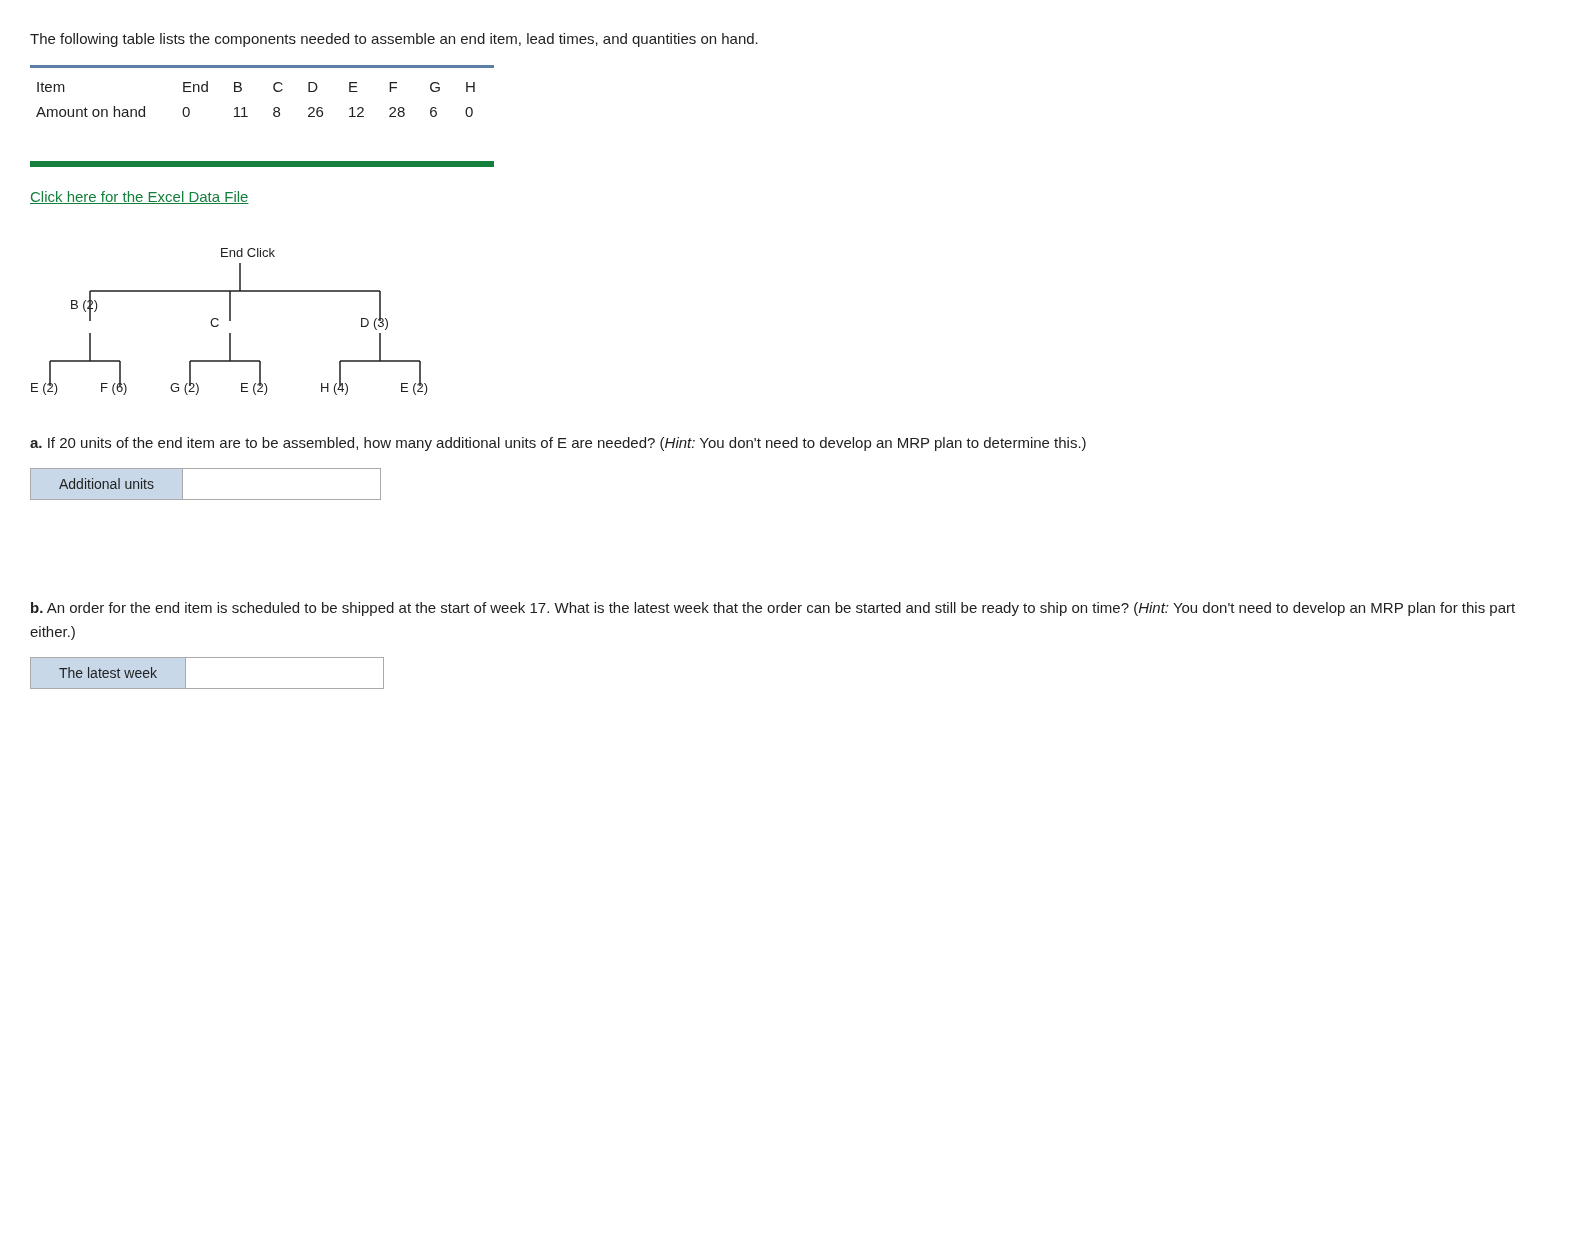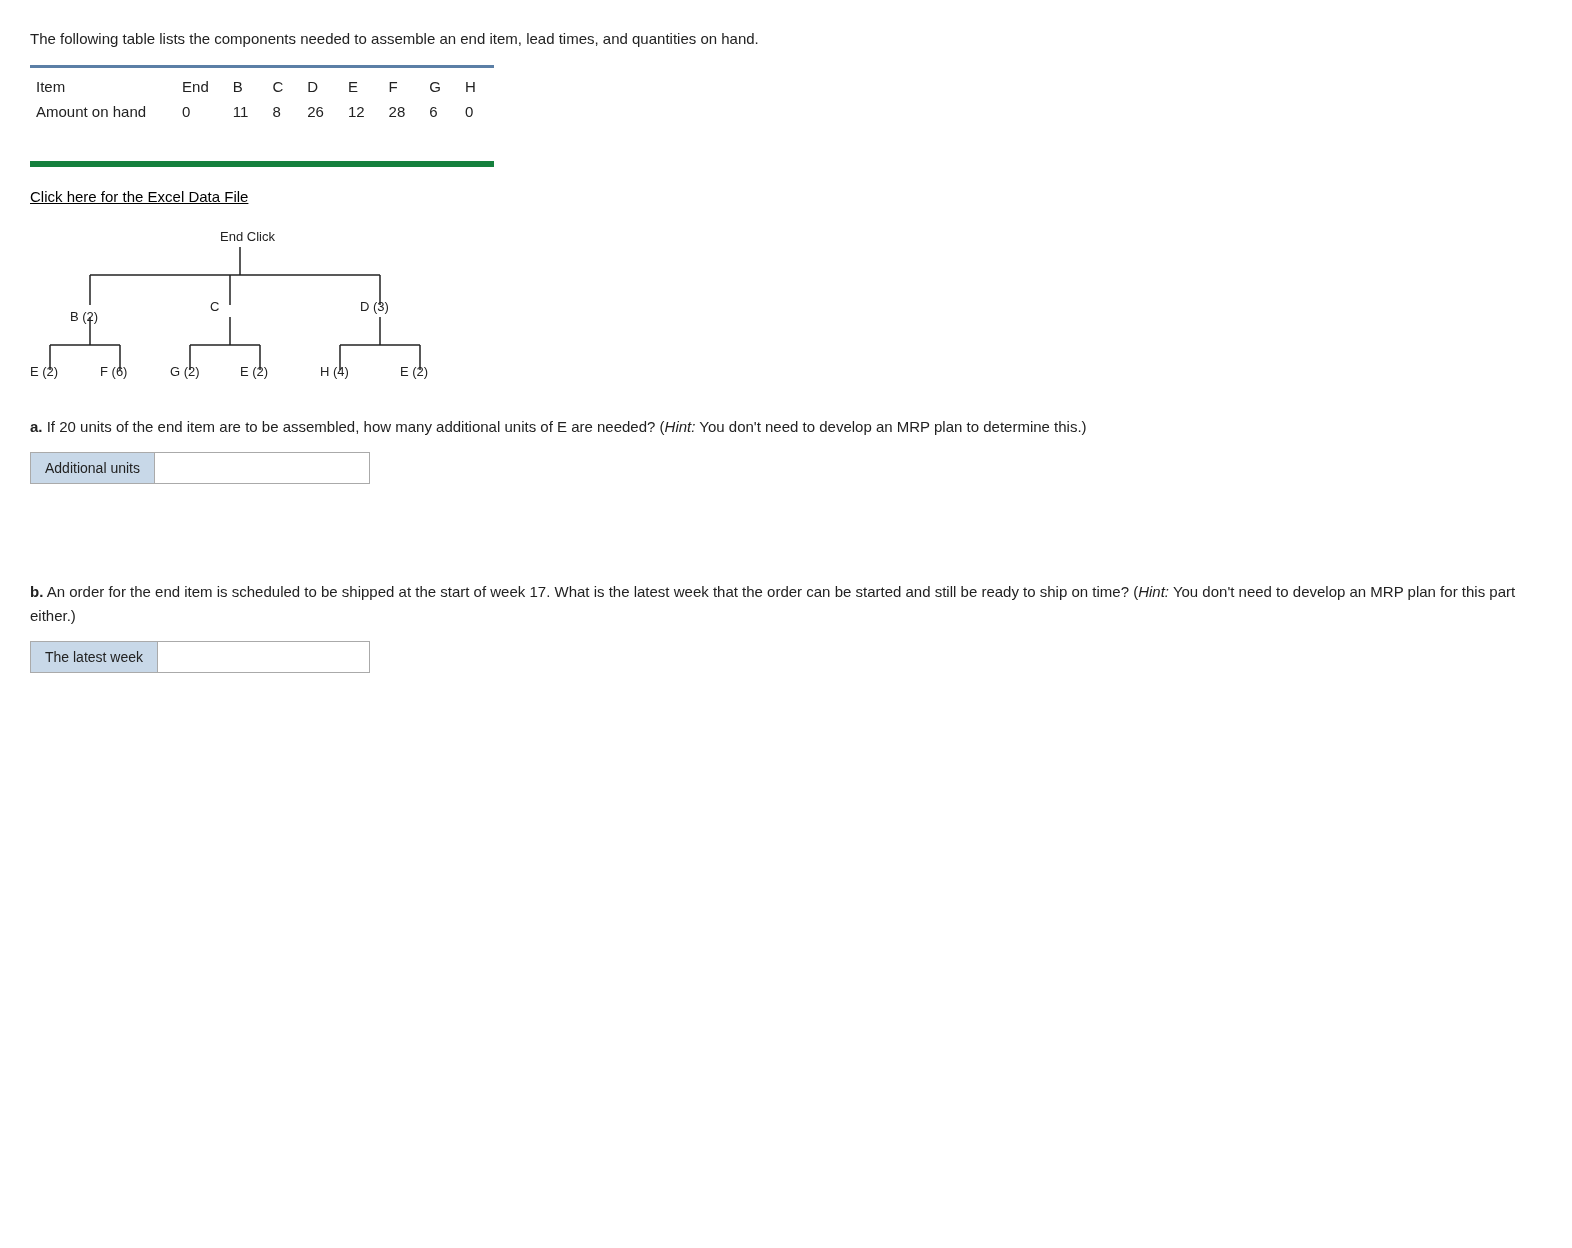--- a/index.html
+++ b/index.html
@@ -32,26 +32,26 @@
     .table-wrapper {
       border-top: 3px solid #5b7fa6;
       border-bottom: 6px solid #15803d;
       padding: 6px 0 19px 0;
       margin-bottom: 18px;
       display: inline-block;
     }
 
     
     .excel-link {
-      color: #000000;
+      color: #15803d;
       text-decoration: underline;
       cursor: pointer;
       font-size: 15px;
       display: inline-block;
-      margin-bottom: 2px;
+      margin-bottom: 18px;
     }
 
     
     .tree-container {
       margin: 10px 0 18px 0;
       position: relative;
       height: 180px;
       width: 500px;
     }
 
@@ -87,21 +87,21 @@
     
     .input-row {
       display: flex;
       align-items: stretch;
       margin-bottom: 28px;
       width: 340px;
     }
     .input-label {
       background: #c8d8e8;
       border: 1px solid #aaa;
-      padding: 7px 14px;
+      padding: 7px 28px;
       font-size: 14px;
       white-space: nowrap;
       display: flex;
       align-items: center;
     }
     .input-field {
       border: 1px solid #aaa;
       border-left: none;
       flex: 1;
       padding: 7px 8px;
@@ -169,21 +169,21 @@
       <line x1="160" y1="128" x2="230" y2="128"></line>
       <line x1="160" y1="128" x2="160" y2="153"></line>
       <line x1="230" y1="128" x2="230" y2="153"></line>
       <line x1="350" y1="100" x2="350" y2="128"></line>
       <line x1="310" y1="128" x2="390" y2="128"></line>
       <line x1="310" y1="128" x2="310" y2="153"></line>
       <line x1="390" y1="128" x2="390" y2="153"></line>
     </svg>
   <div id="tree-nodes">
       <div class="tree-node" style="left: 190px; top: 12px;">End Click</div>
-      <div class="tree-node" style="left: 40px; top: 92px;">B (2)</div>
+      <div class="tree-node" style="left: 40px; top: 64px;">B (2)</div>
       <div class="tree-node" style="left: 180px; top: 82px;">C</div>
       <div class="tree-node" style="left: 330px; top: 82px;">D (3)</div>
       <div class="tree-node" style="left: 0px; top: 147px;">E (2)</div>
       <div class="tree-node" style="left: 70px; top: 147px;">F (6)</div>
       <div class="tree-node" style="left: 140px; top: 147px;">G (2)</div>
       <div class="tree-node" style="left: 210px; top: 147px;">E (2)</div>
       <div class="tree-node" style="left: 290px; top: 147px;">H (4)</div>
       <div class="tree-node" style="left: 370px; top: 147px;">E (2)</div>
     </div>
 </div>

